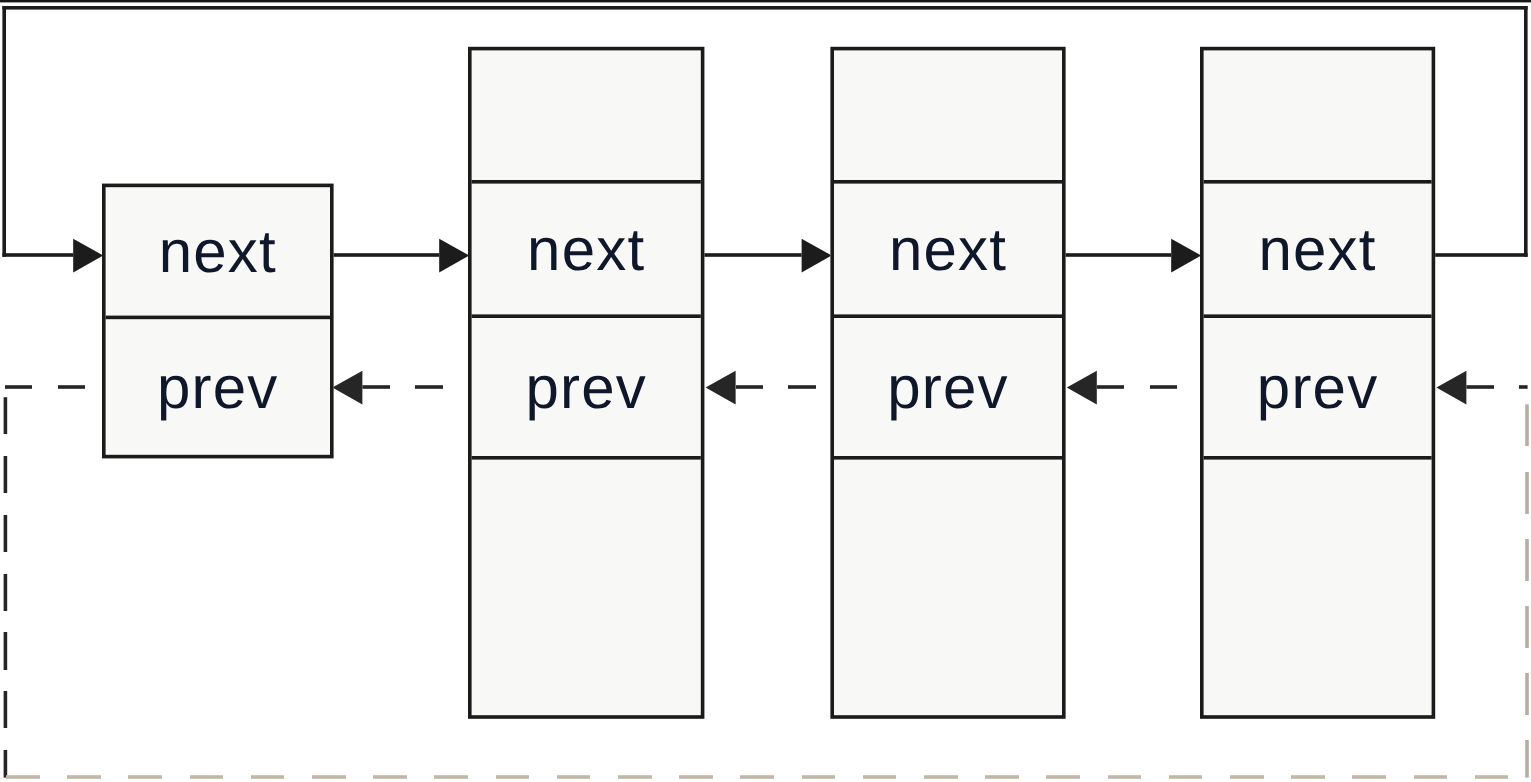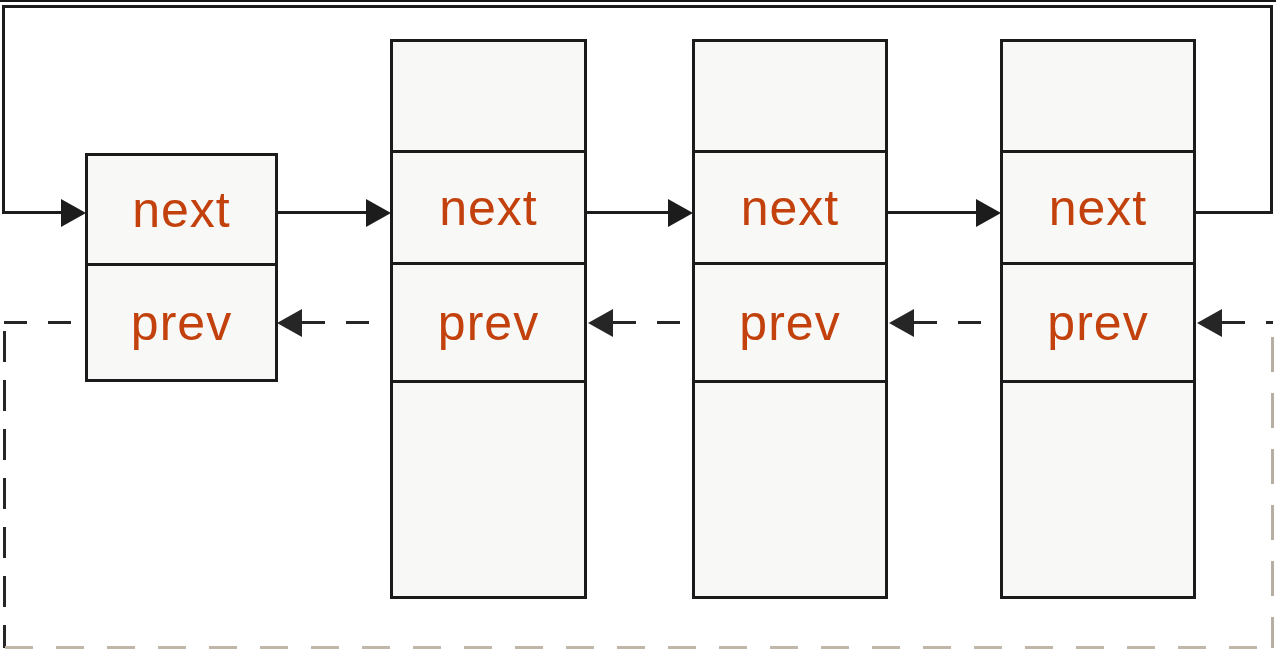--- a/index.html
+++ b/index.html
@@ -61,21 +61,21 @@
     display:flex;flex-direction:column;
   }
   .node1{left:85px;top:153px;width:193px;height:229px;}
   .node2{left:390px;top:39px;width:197px;height:560px;}
   .node3{left:692px;top:39px;width:196px;height:560px;}
   .node4{left:1000px;top:39px;width:196px;height:560px;}
   .cell{
     box-sizing:content-box;
     border-bottom:3px solid #1b1b1b;
     display:flex;align-items:center;justify-content:center;
-    font-size:50px;font-weight:500;color:#c2410c;letter-spacing:1px;
+    font-size:50px;font-weight:500;color:#0f172a;letter-spacing:1px;
   }
   .cell:last-child{border-bottom:none;}
   .cell.h-top{height:108px;}
   .cell.h-next{height:109px;}
   .cell.h-prev{height:115px;}
   .cell.grow{flex:1;}
   .node1 .h-next{height:107px;}
 </style>
 </head>
 <body>

